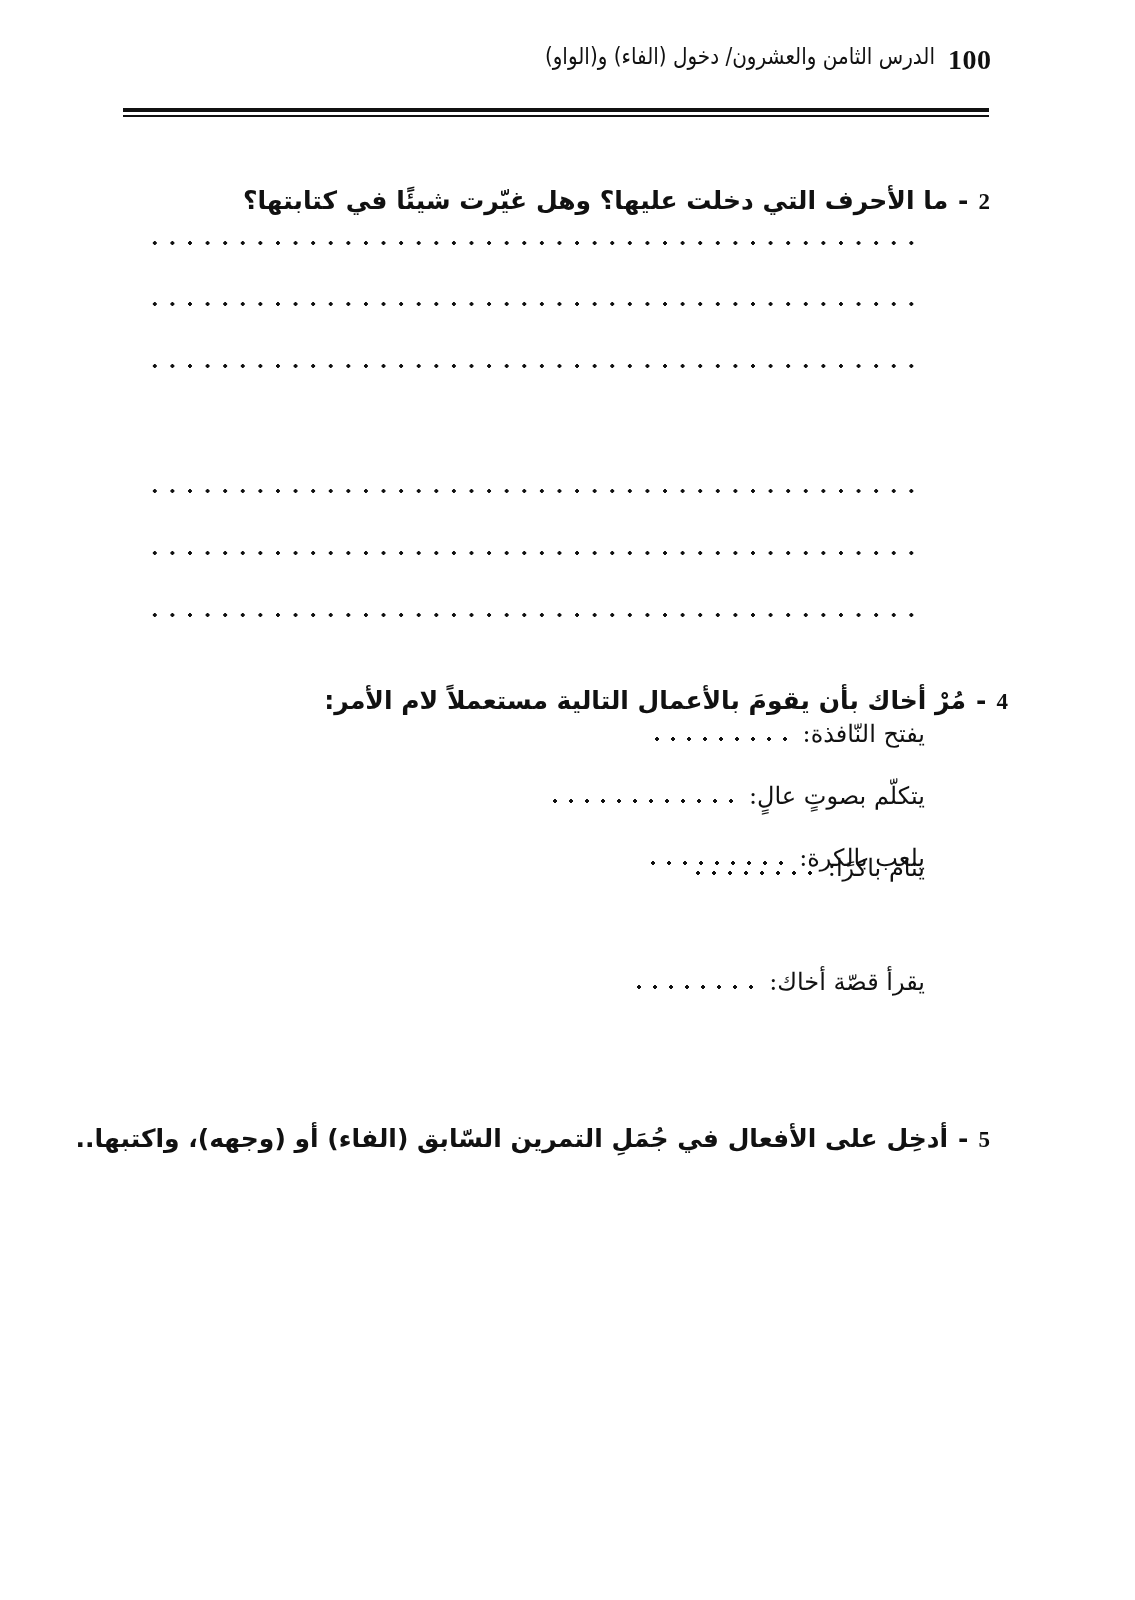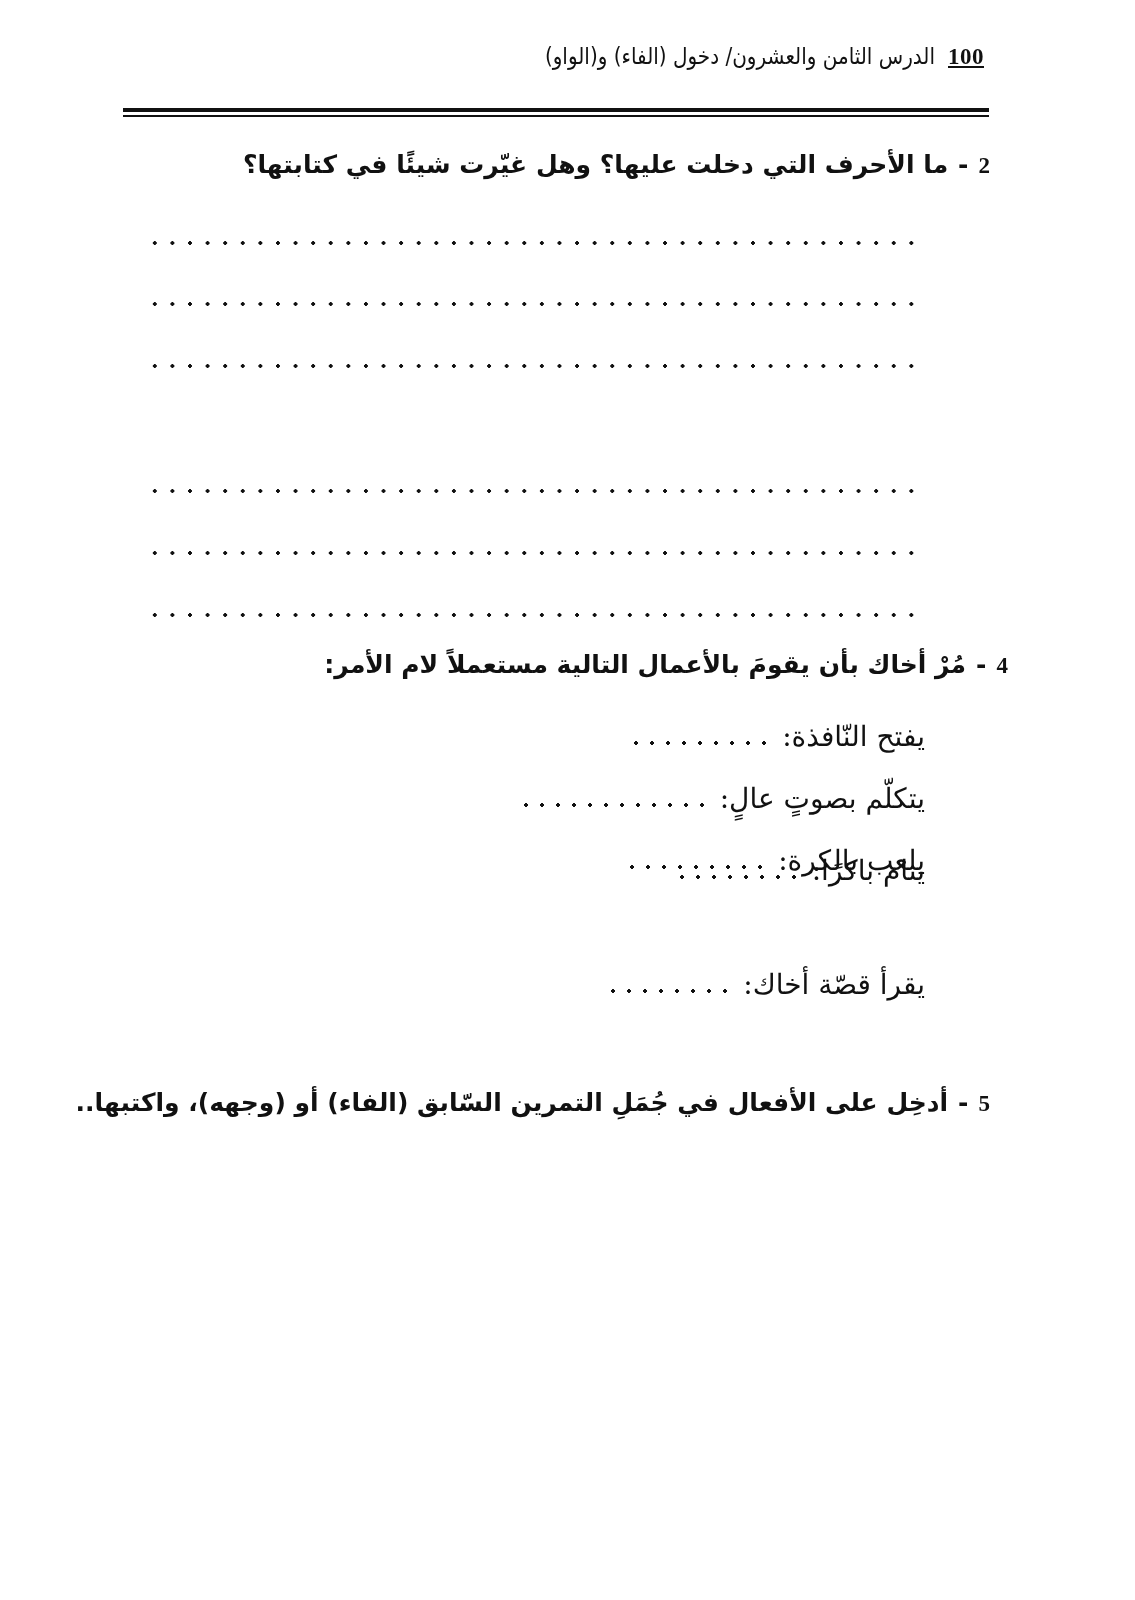--- a/index.html
+++ b/index.html
@@ -20,24 +20,23 @@
       left: 0; top: 0;
       width: 1135px; height: 1600px;
     }
     .abs { position: absolute; }
 
     
     .page-number {
       left: 948px; top: 44px;
       font-family: "Liberation Serif", "DejaVu Serif", serif;
       font-weight: bold;
-      font-size: 23px;
+      font-size: 28px;
       letter-spacing: 0.5px;
       direction: ltr;
-      text-decoration: underline;
     }
     .running-head {
       right: 200px; top: 42px;
       width: 520px;
       direction: rtl;
       text-align: right;
       font-family: "DejaVu Sans", sans-serif;
       font-size: 20px;
       font-weight: normal;
       white-space: nowrap;
@@ -55,20 +54,21 @@
 
     
     .question {
       direction: rtl;
       text-align: right;
       font-family: "DejaVu Sans", sans-serif;
       font-weight: bold;
       font-size: 25px;
       white-space: nowrap;
       line-height: 1.2;
+      margin-top: 36px;
     }
     .question .qnum {
       font-family: "Liberation Serif", "DejaVu Serif", serif;
       font-weight: bold;
       font-size: 23px;
       margin-left: 10px;
       unicode-bidi: isolate;
     }
     .question .qdash { margin-left: 10px; }
 
@@ -80,21 +80,21 @@
       background-position: 0 0;
     }
 
     
     .item {
       direction: rtl;
       text-align: left;
       right: 210px;
       font-family: "DejaVu Serif", "Liberation Serif", serif;
       font-weight: normal;
-      font-size: 28px;
+      font-size: 24px;
       white-space: nowrap;
       line-height: 1.2;
     }
     .item .blank {
       display: inline-block;
       vertical-align: baseline;
       height: 6px;
       margin-right: 10px;
       background-image: radial-gradient(circle, #111 1.6px, transparent 2.1px);
       background-size: 16px 6px;

